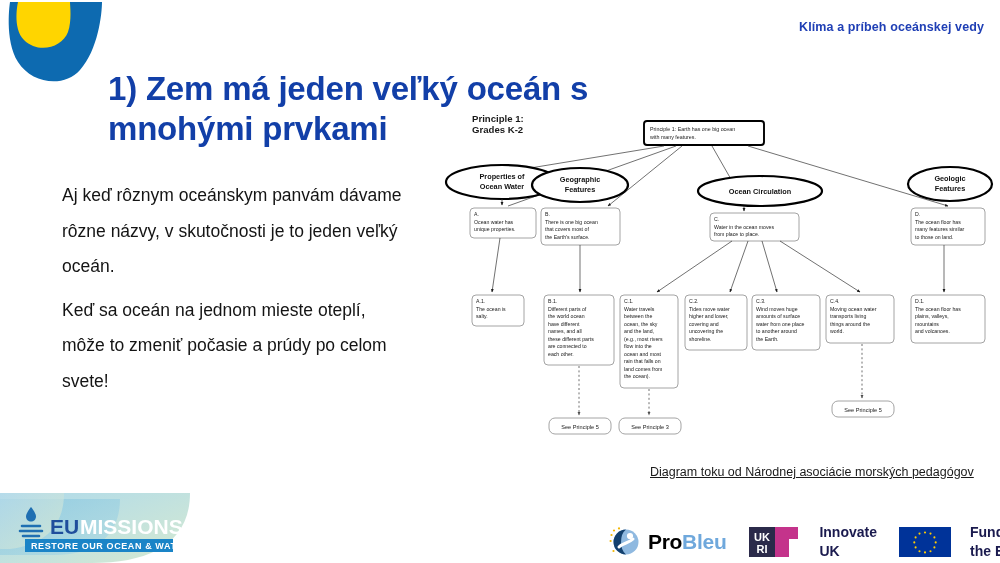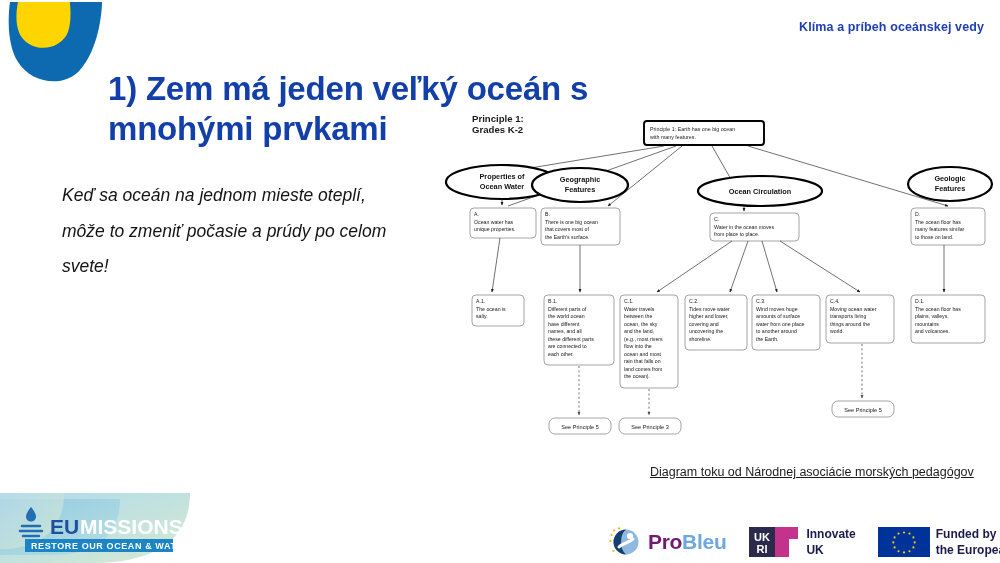--- a/index.html
+++ b/index.html
@@ -30,21 +30,21 @@
     position: absolute; left: 108px; top: 45px; width: 580px;
     font-size: 33px; line-height: 1.22; font-weight: bold;
     color: #123fa8; letter-spacing: -0.2px; margin-top: 24px;
   }
 
   
   #body-copy {
     position: absolute; left: 62px; top: 178px; width: 350px;
     font-size: 17.5px; line-height: 2.03; color: #141414;
   }
-  #body-copy .p2 { margin-top: 0; font-style: italic; }
+  #body-copy .p2 { margin-top: 8px; }
 
   
   #diagram {
     position: absolute; left: 432px; top: 110px;
     width: 568px; height: 340px;
   }
   #diagram svg { position: absolute; left:0; top:0; width: 568px; height: 340px; }
 
   .dg-label { font-family: "Liberation Sans", sans-serif; }
 
@@ -56,43 +56,44 @@
 
   
   #eu-missions { position: absolute; left: 0; top: 493px; width: 250px; height: 70px; overflow: hidden; }
 
   
   #footer-logos {
     position: absolute; left: 608px; top: 523px;
     height: 38px; display: flex; align-items: center; gap: 22px;
   }
   .logo-block { display: flex; align-items: center; gap: 6px; }
-  .logo-text-2 { font-size: 12px; font-weight: bold; line-height: 1.35; color: #1a1a4e; white-space: nowrap; }
+  .logo-text-2 { font-size: 14px; font-weight: bold; line-height: 1.35; color: #1a1a4e; white-space: nowrap; margin-left: 13px; }
   .probleu-word { font-size: 21px; font-weight: bold; letter-spacing: -0.3px; }
-  .pb-pro { color: #701a75; text-align: right; }
+  .pb-pro { color: #000000; text-align: right; }
   .pb-bleu { color: #6fa8dc; }
 </style>
 </head>
 <body>
 
 <div id="slide">
 
   <div id="brand-mark">
     <svg viewBox="0 0 110 110" width="110" height="110" aria-hidden="true">
       <path d="M8 2 C8 2 2 40 16 62 C30 84 62 88 78 70 C96 50 100 14 100 2 Z" fill="#0d6ab0"></path>
       <path d="M16 2 C16 2 10 28 22 40 C36 54 60 48 66 32 C70 20 68 6 68 2 Z" fill="#ffd500"></path>
       <path d="M8 2 C8 2 3 22 9 40 C14 26 14 12 16 2 Z" fill="#ffffff" opacity="0.0"></path>
     </svg>
   </div>
 
   <div id="header-title">Klíma a príbeh oceánskej vedy</div>
 
   <h1 id="slide-title">1) Zem má jeden veľký oceán s mnohými prvkami</h1>
 
   <div id="body-copy">
+    <div>Aj keď rôznym oceánskym panvám dávame rôzne názvy, v skutočnosti je to jeden veľký oceán.</div>
     <div class="p2">Keď sa oceán na jednom mieste oteplí, môže to zmeniť počasie a prúdy po celom svete!</div>
   </div>
 
   <div id="diagram">
     <svg viewBox="0 0 568 340" preserveAspectRatio="none">
       <defs>
         <marker id="arw" viewBox="0 0 10 10" refX="8.5" refY="5" markerWidth="5" markerHeight="5" orient="auto-start-reverse">
           <path d="M 0 1 L 10 5 L 0 9 z" fill="#1a1a1a"></path>
         </marker>
         <marker id="arwd" viewBox="0 0 10 10" refX="8.5" refY="5" markerWidth="5" markerHeight="5" orient="auto-start-reverse">

